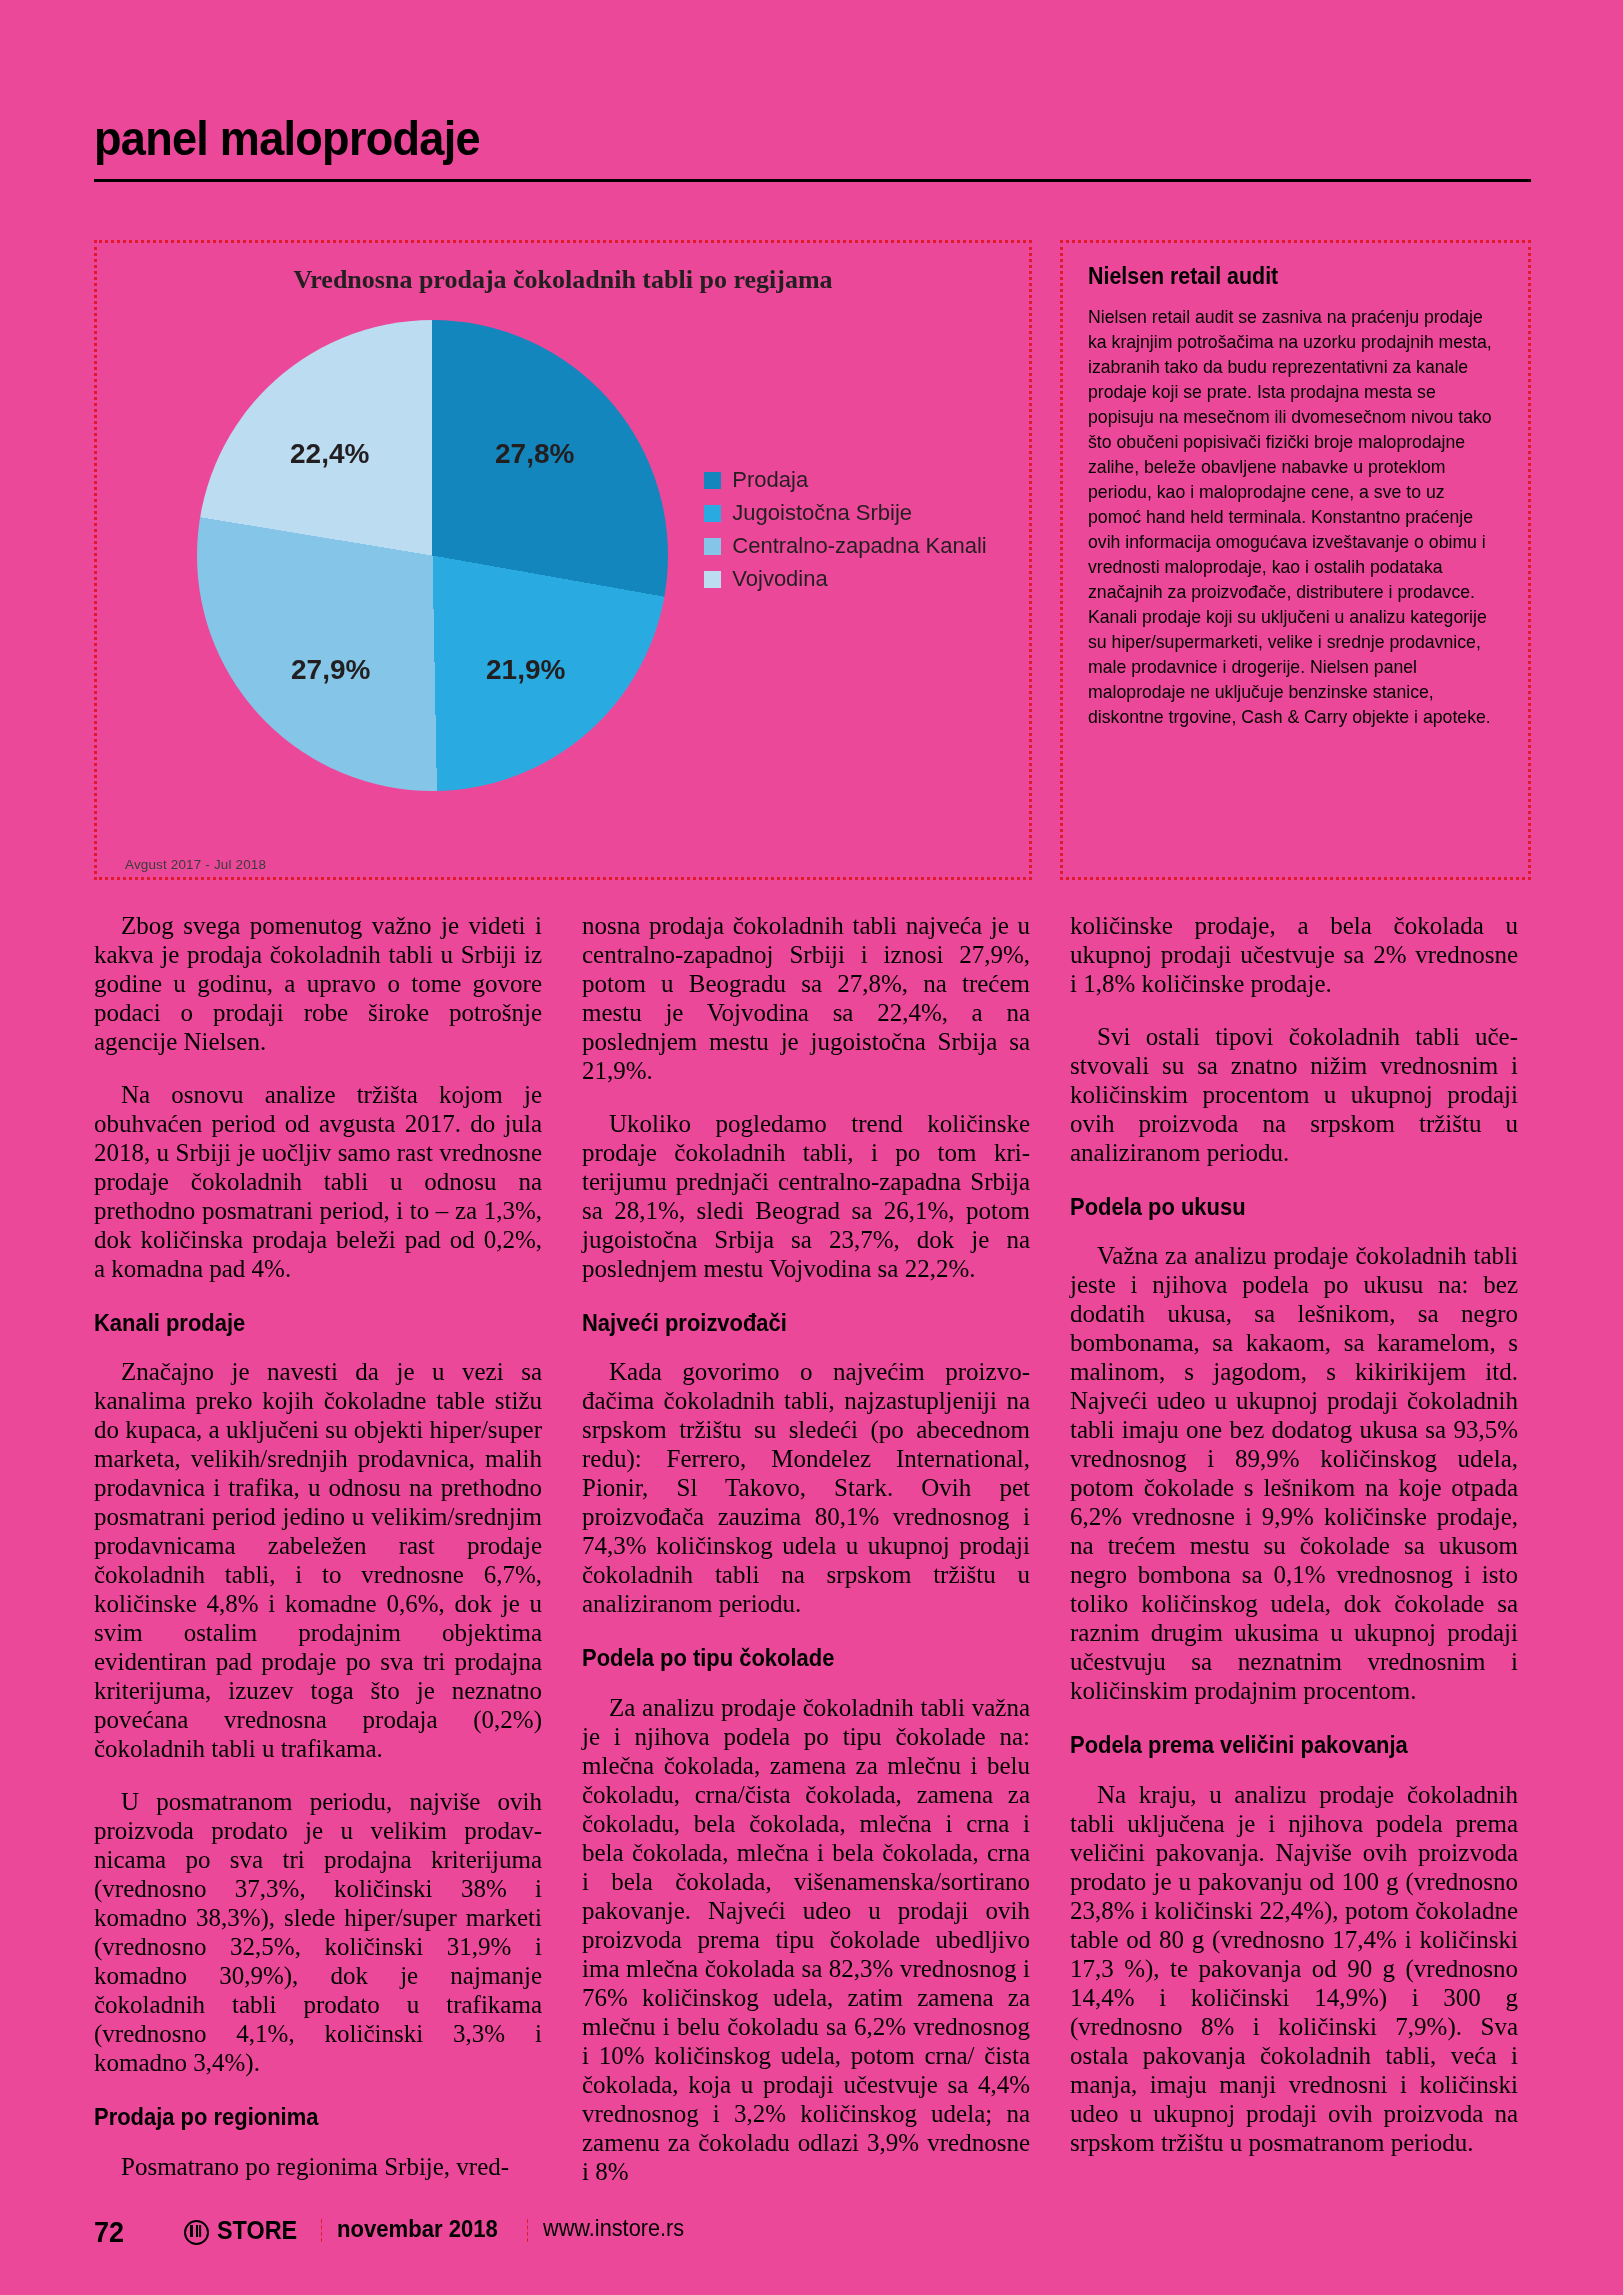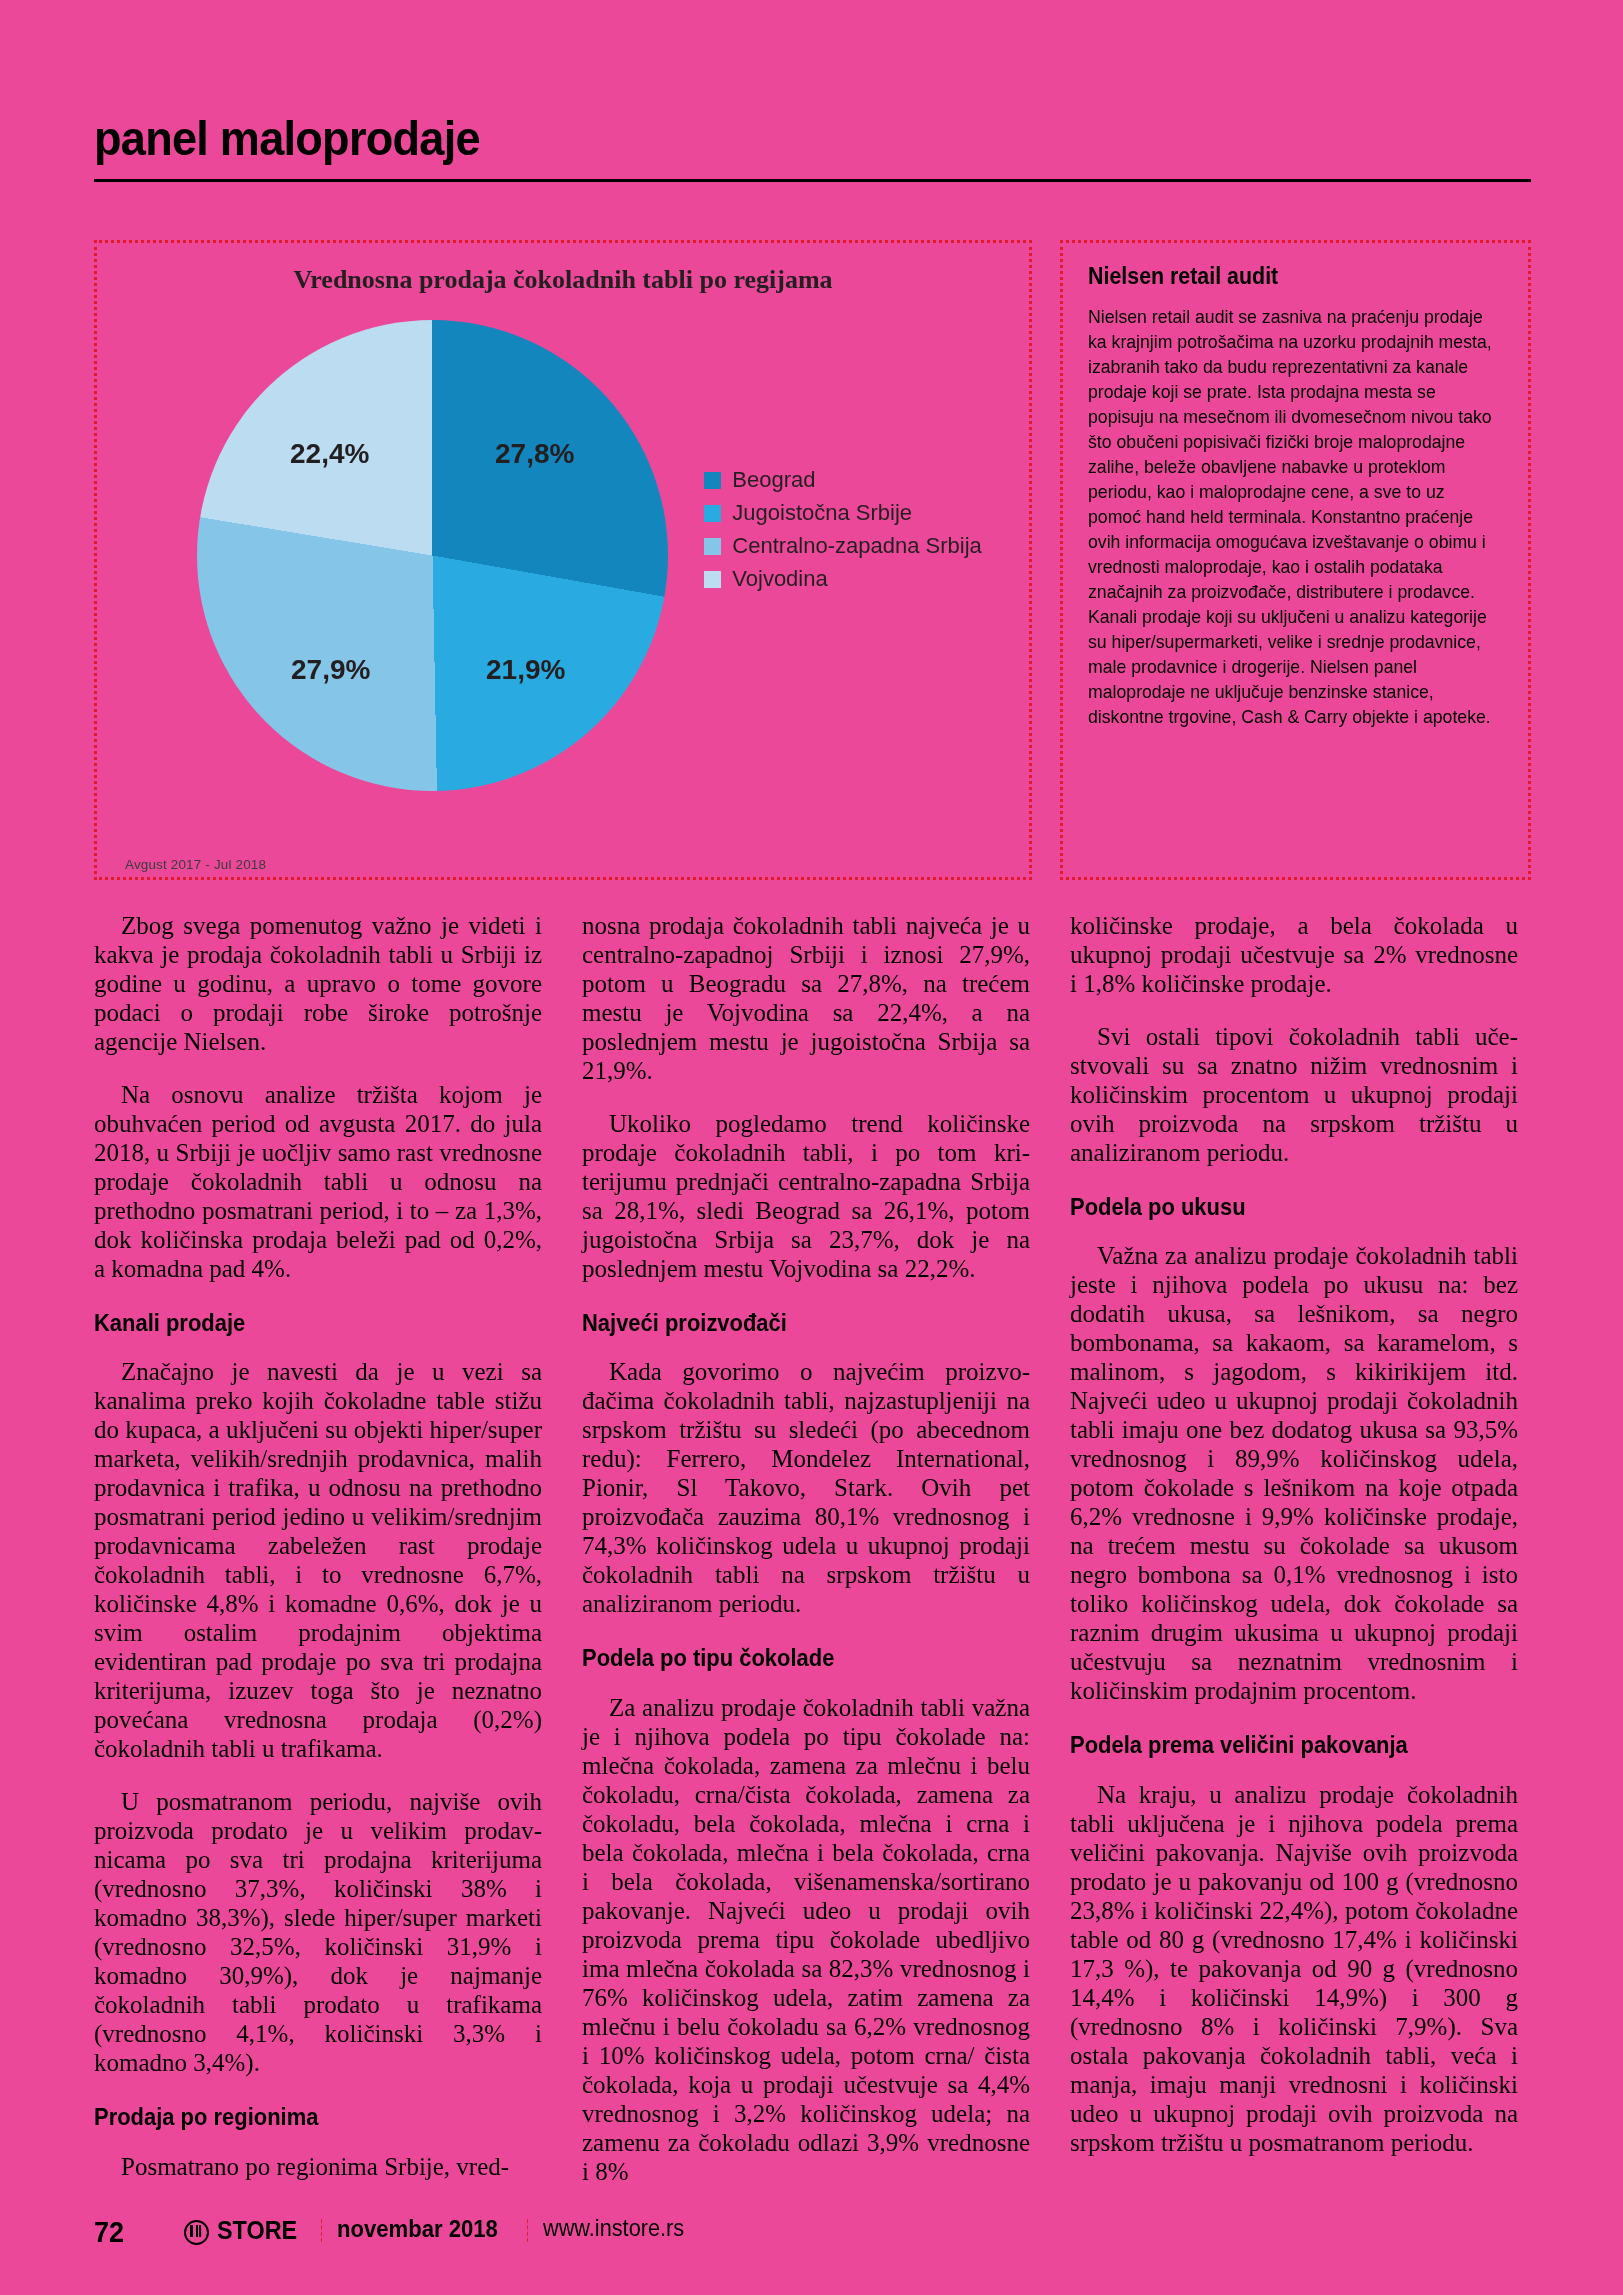--- a/index.html
+++ b/index.html
@@ -299,29 +299,29 @@
 
           <span class="pie-label pl-beograd">27,8%</span>
           <span class="pie-label pl-jugo">21,9%</span>
           <span class="pie-label pl-centr">27,9%</span>
           <span class="pie-label pl-vojv">22,4%</span>
         </div>
 
         <div class="legend" id="chart-legend">
             <div class="legend-row">
               <span class="legend-swatch" style="background: rgb(19, 134, 189);"></span>
-              <span>Beograd</span>
+              <span>Prodaja</span>
             </div>
             <div class="legend-row">
               <span class="legend-swatch" style="background: rgb(41, 171, 226);"></span>
               <span>Jugoistočna Srbije</span>
             </div>
             <div class="legend-row">
               <span class="legend-swatch" style="background: rgb(132, 197, 232);"></span>
-              <span>Centralno-zapadna Srbija</span>
+              <span>Centralno-zapadna Kanali</span>
             </div>
             <div class="legend-row">
               <span class="legend-swatch" style="background: rgb(188, 220, 242);"></span>
               <span>Vojvodina</span>
             </div>
           </div>
       </div>
 
       <div class="chart-source">Avgust 2017 - Jul 2018</div>
     </div>

